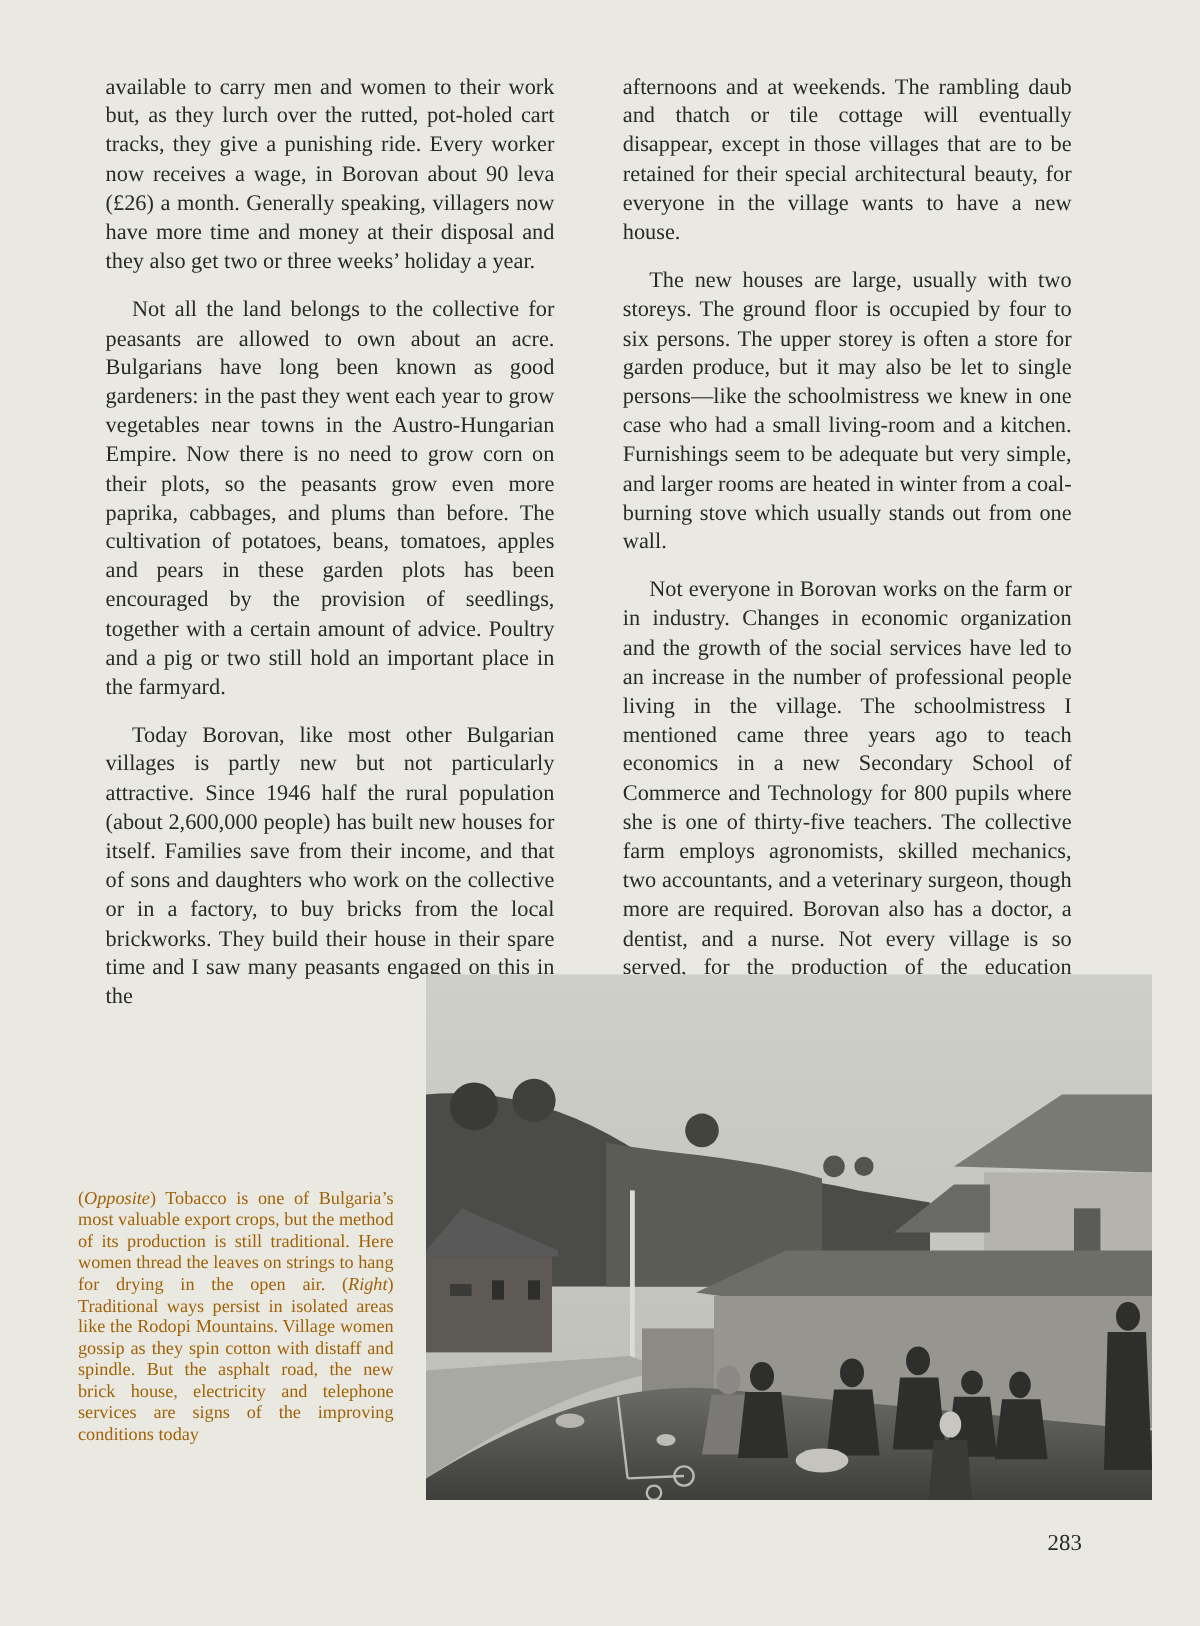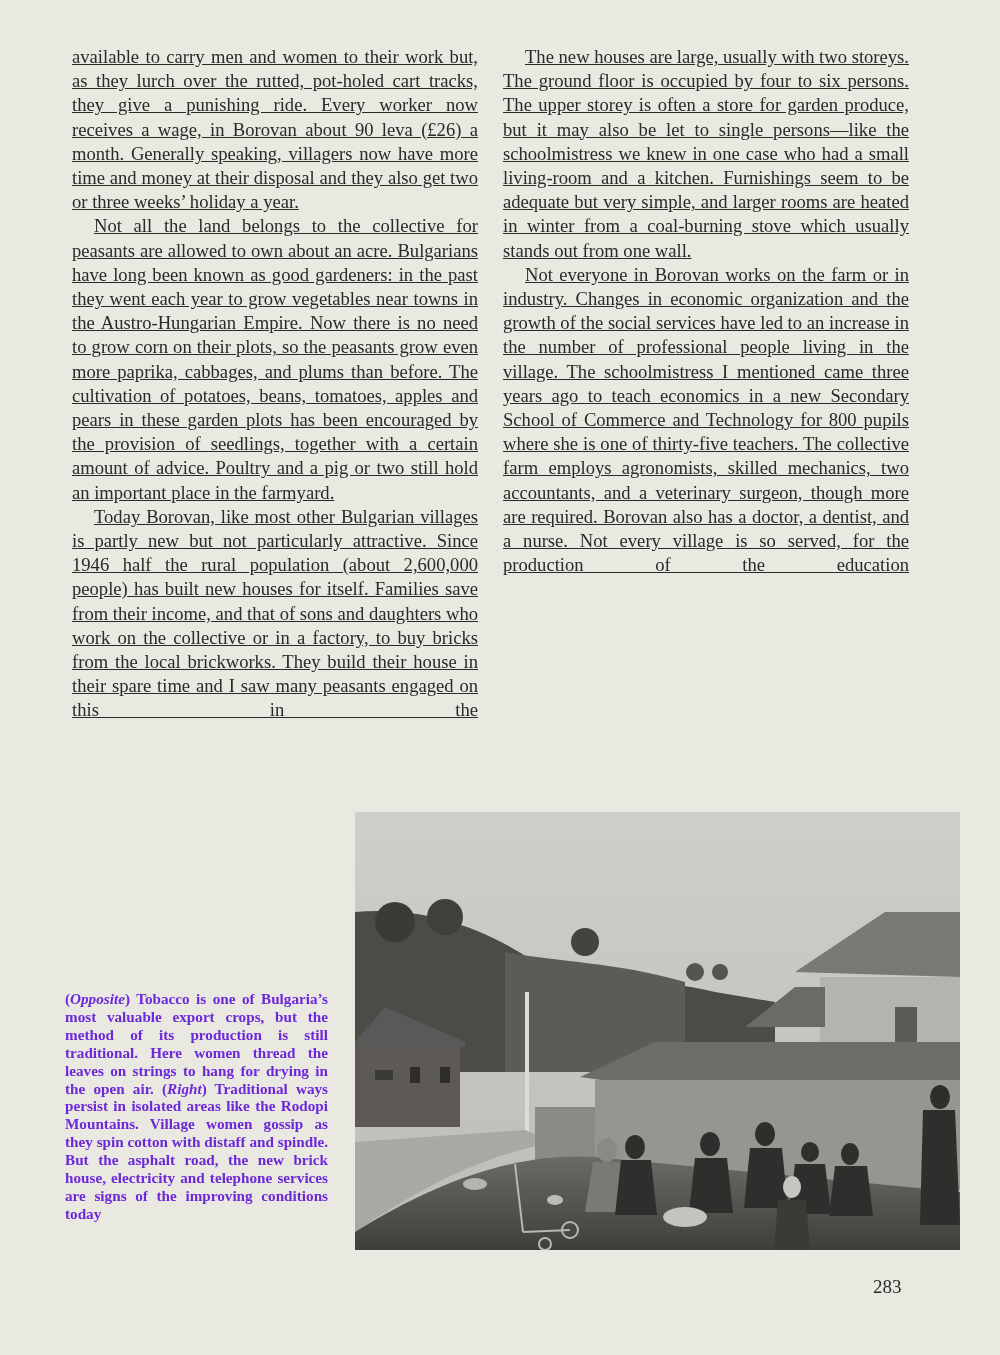--- a/index.html
+++ b/index.html
@@ -11,29 +11,29 @@
       color: #2a2a26;
     }
     .col {
       position: absolute; top: 45px;
       width: 406px;
       font-size: 18.6px; line-height: 24.2px;
       text-align: justify;
     }
     .col.left { left: 72px; }
     .col.right { left: 503px; }
-    .col p { margin: 0; text-decoration: underline; }
+    .col p { margin: 16px; }
     .col p.indent { text-indent: 22px; }
     .col p.cont { text-indent: 0; }
     .col p.last { text-align-last: justify; }
     .caption {
       position: absolute; left: 65px; top: 990px; width: 263px;
       font-family: "Liberation Serif", "DejaVu Serif", serif;
-      font-weight: bold; font-size: 15.2px; line-height: 17.9px;
-      text-align: justify; color: #6d28d9;
+      font-weight: normal; font-size: 15.2px; line-height: 17.9px;
+      text-align: justify; color: #a16207;
     }
     .caption em { font-style: italic; }
     .photo {
       position: absolute; left: 355px; top: 812px;
       width: 605px; height: 438px;
       overflow: hidden;
       background: #d6d6d0;
     }
     .photo svg { display: block; }
     .page-number {
@@ -44,20 +44,21 @@
 </head>
 <body>
 
 <div class="col left">
   <p class="cont">available to carry men and women to their work but, as they lurch over the rutted, pot-holed cart tracks, they give a punishing ride. Every worker now receives a wage, in Borovan about 90 leva (£26) a month. Generally speaking, villagers now have more time and money at their disposal and they also get two or three weeks’ holiday a year.</p>
   <p class="indent">Not all the land belongs to the collective for peasants are allowed to own about an acre. Bulgarians have long been known as good gardeners: in the past they went each year to grow vegetables near towns in the Austro-Hungarian Empire. Now there is no need to grow corn on their plots, so the peasants grow even more paprika, cabbages, and plums than before. The cultivation of potatoes, beans, tomatoes, apples and pears in these garden plots has been encouraged by the provision of seedlings, together with a certain amount of advice. Poultry and a pig or two still hold an important place in the farmyard.</p>
   <p class="indent last">Today Borovan, like most other Bulgarian villages is partly new but not particularly attractive. Since 1946 half the rural population (about 2,600,000 people) has built new houses for itself. Families save from their income, and that of sons and daughters who work on the collective or in a factory, to buy bricks from the local brickworks. They build their house in their spare time and I saw many peasants engaged on this in the</p>
 </div>
 
 <div class="col right">
+  <p class="cont">afternoons and at weekends. The rambling daub and thatch or tile cottage will eventually disappear, except in those villages that are to be retained for their special architectural beauty, for everyone in the village wants to have a new house.</p>
   <p class="indent">The new houses are large, usually with two storeys. The ground floor is occupied by four to six persons. The upper storey is often a store for garden produce, but it may also be let to single persons—like the schoolmistress we knew in one case who had a small living-room and a kitchen. Furnishings seem to be adequate but very simple, and larger rooms are heated in winter from a coal-burning stove which usually stands out from one wall.</p>
   <p class="indent last">Not everyone in Borovan works on the farm or in industry. Changes in economic organization and the growth of the social services have led to an increase in the number of professional people living in the village. The schoolmistress I mentioned came three years ago to teach economics in a new Secondary School of Commerce and Technology for 800 pupils where she is one of thirty-five teachers. The collective farm employs agronomists, skilled mechanics, two accountants, and a veterinary surgeon, though more are required. Borovan also has a doctor, a dentist, and a nurse. Not every village is so served, for the production of the education</p>
 </div>
 
 <div class="caption">(<em>Opposite</em>)<span> Tobacco is one of Bulgaria’s most valuable export crops, but the method of its production is still traditional. Here women thread the leaves on strings to hang for drying in the open air. </span>(<em>Right</em>)<span> Traditional ways persist in isolated areas like the Rodopi Mountains. Village women gossip as they spin cotton with distaff and spindle. But the asphalt road, the new brick house, electricity and telephone services are signs of the improving conditions today</span></div>
 
 <div class="photo" title="Black-and-white photograph: village women seated against a daub wall spinning cotton, a small boy and a tricycle in the foreground, a brick house and asphalt road at left, tiled-roof houses and wooded hill behind">
   <svg width="605" height="438" viewBox="0 0 605 438" xmlns="http://www.w3.org/2000/svg">
     <defs>
       <linearGradient id="sky" x1="0" y1="0" x2="0" y2="1">

